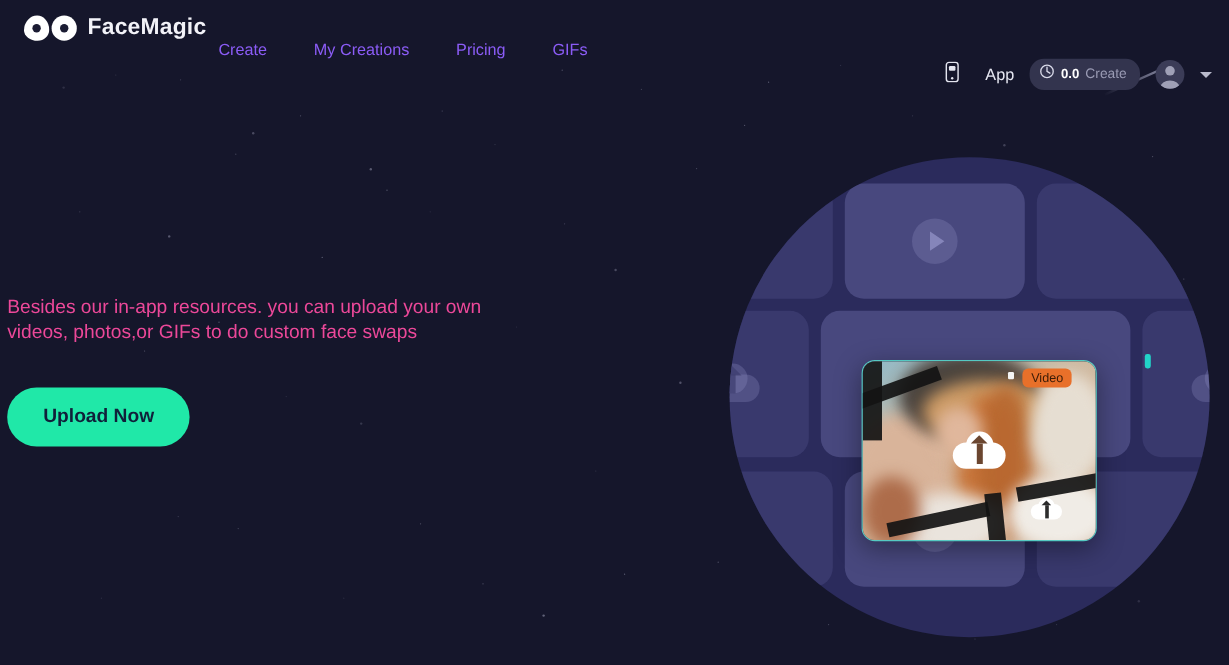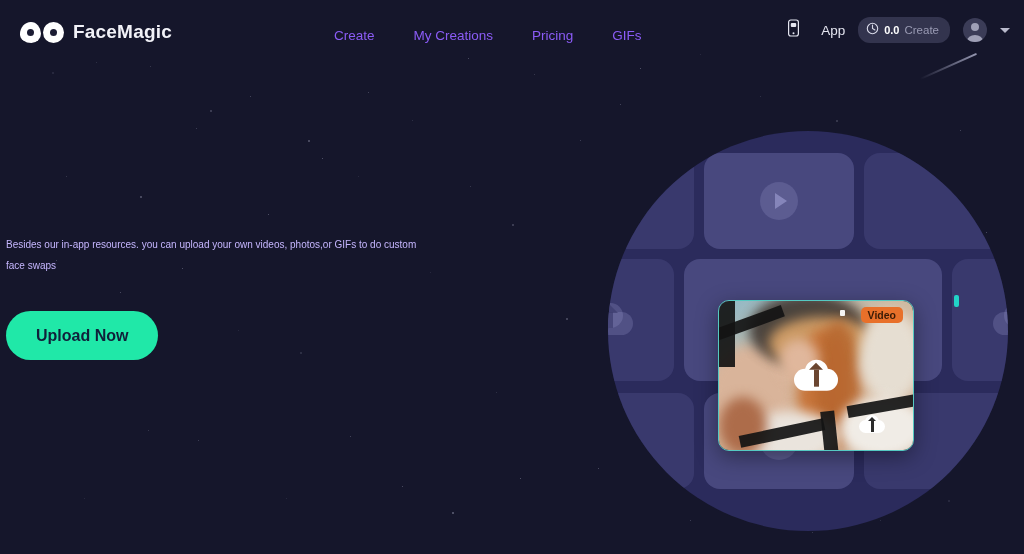--- a/index.html
+++ b/index.html
@@ -43,22 +43,23 @@
     border-radius: 2px;
     opacity: .8;
   }
 
   
   .site-header {
     position: relative;
     z-index: 20;
     height: 43px;
     display: flex;
-    align-items: flex-end;
-    padding: 0 14px 0 20px;
+    align-items: flex-start;
+    padding: 12px 14px 0 20px;
+    flex-direction: column;
   }
 
   .brand {
     display: flex;
     align-items: center;
     gap: 9px;
     cursor: pointer;
   }
   .brand-mark {
     display: flex;
@@ -190,24 +191,24 @@
     padding-top: 166px;
   }
   .hero-title {
     font-size: 53px;
     line-height: 62px;
     font-weight: 700;
     color: #ffffff;
     letter-spacing: -.4px;
   }
   .hero-sub {
-    margin-top: 25px;
-    font-size: 10px;
+    margin-top: 37px;
+    font-size: 16px;
     line-height: 21px;
-    color: #c4b5fd;
+    color: #ec4899;
     max-width: 430px;
   }
   .cta-button {
     margin-top: 35px;
     display: inline-flex;
     align-items: center;
     justify-content: center;
     height: 49px;
     padding: 0 30px;
     border: none;
@@ -350,26 +351,26 @@
     opacity: .92;
   }
   .bar1 { left: -6px; top: 16px;  width: 72px; height: 12px; transform: rotate(-20deg); }
   .bar2 { left: 20px; top: 126px; width: 86px; height: 12px; transform: rotate(-12deg); }
   .bar3 { left: 128px;top: 98px;  width: 82px; height: 12px; transform: rotate(-10deg); }
   .bar4 { left: 104px;top: 110px; width: 14px; height: 54px; transform: rotate(-6deg); }
   .bar5 { left: 0px;  top: 0px;   width: 16px; height: 66px; }
 
   .badge-video {
     position: absolute;
-    right: 10px;
+    right: 20px;
     top: 6px;
     background: #e8702a;
     color: #3a1b06;
     font-size: 10.5px;
-    font-weight: 700;
+    font-weight: 400;
     padding: 2px 7px;
     border-radius: 5px;
     z-index: 5;
   }
   .upload-overlay {
     position: absolute;
     left: 50%;
     top: 50%;
     transform: translate(-50%, -48%);
     width: 44px;

